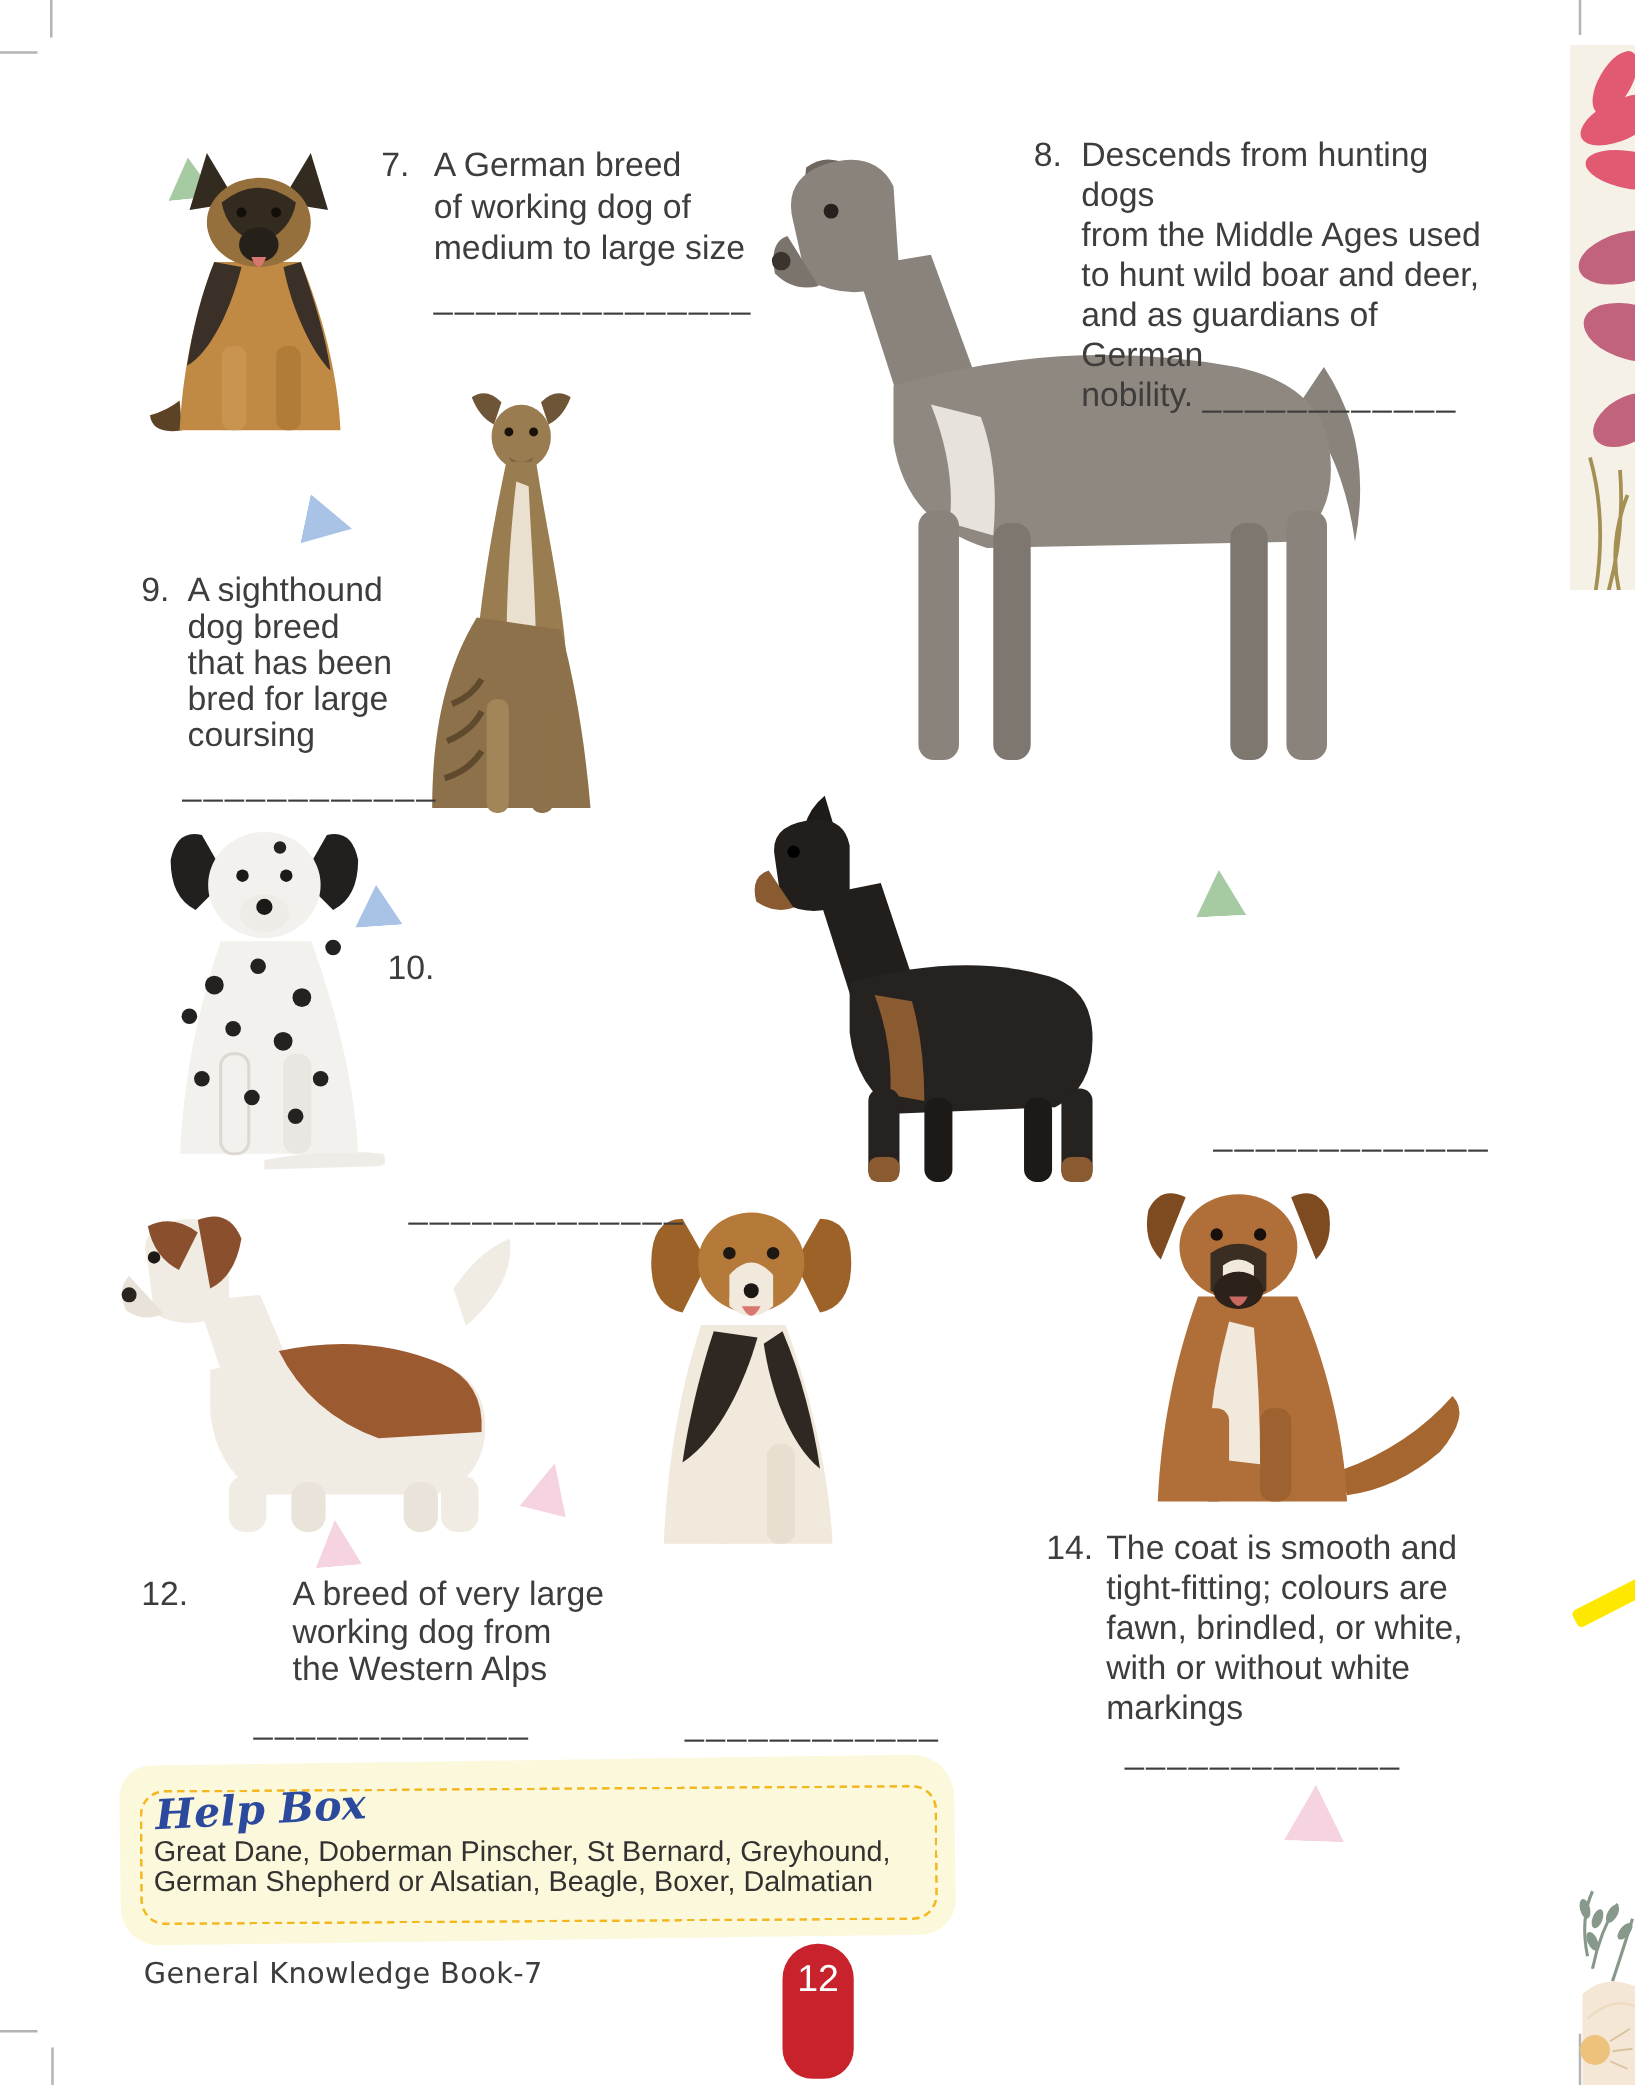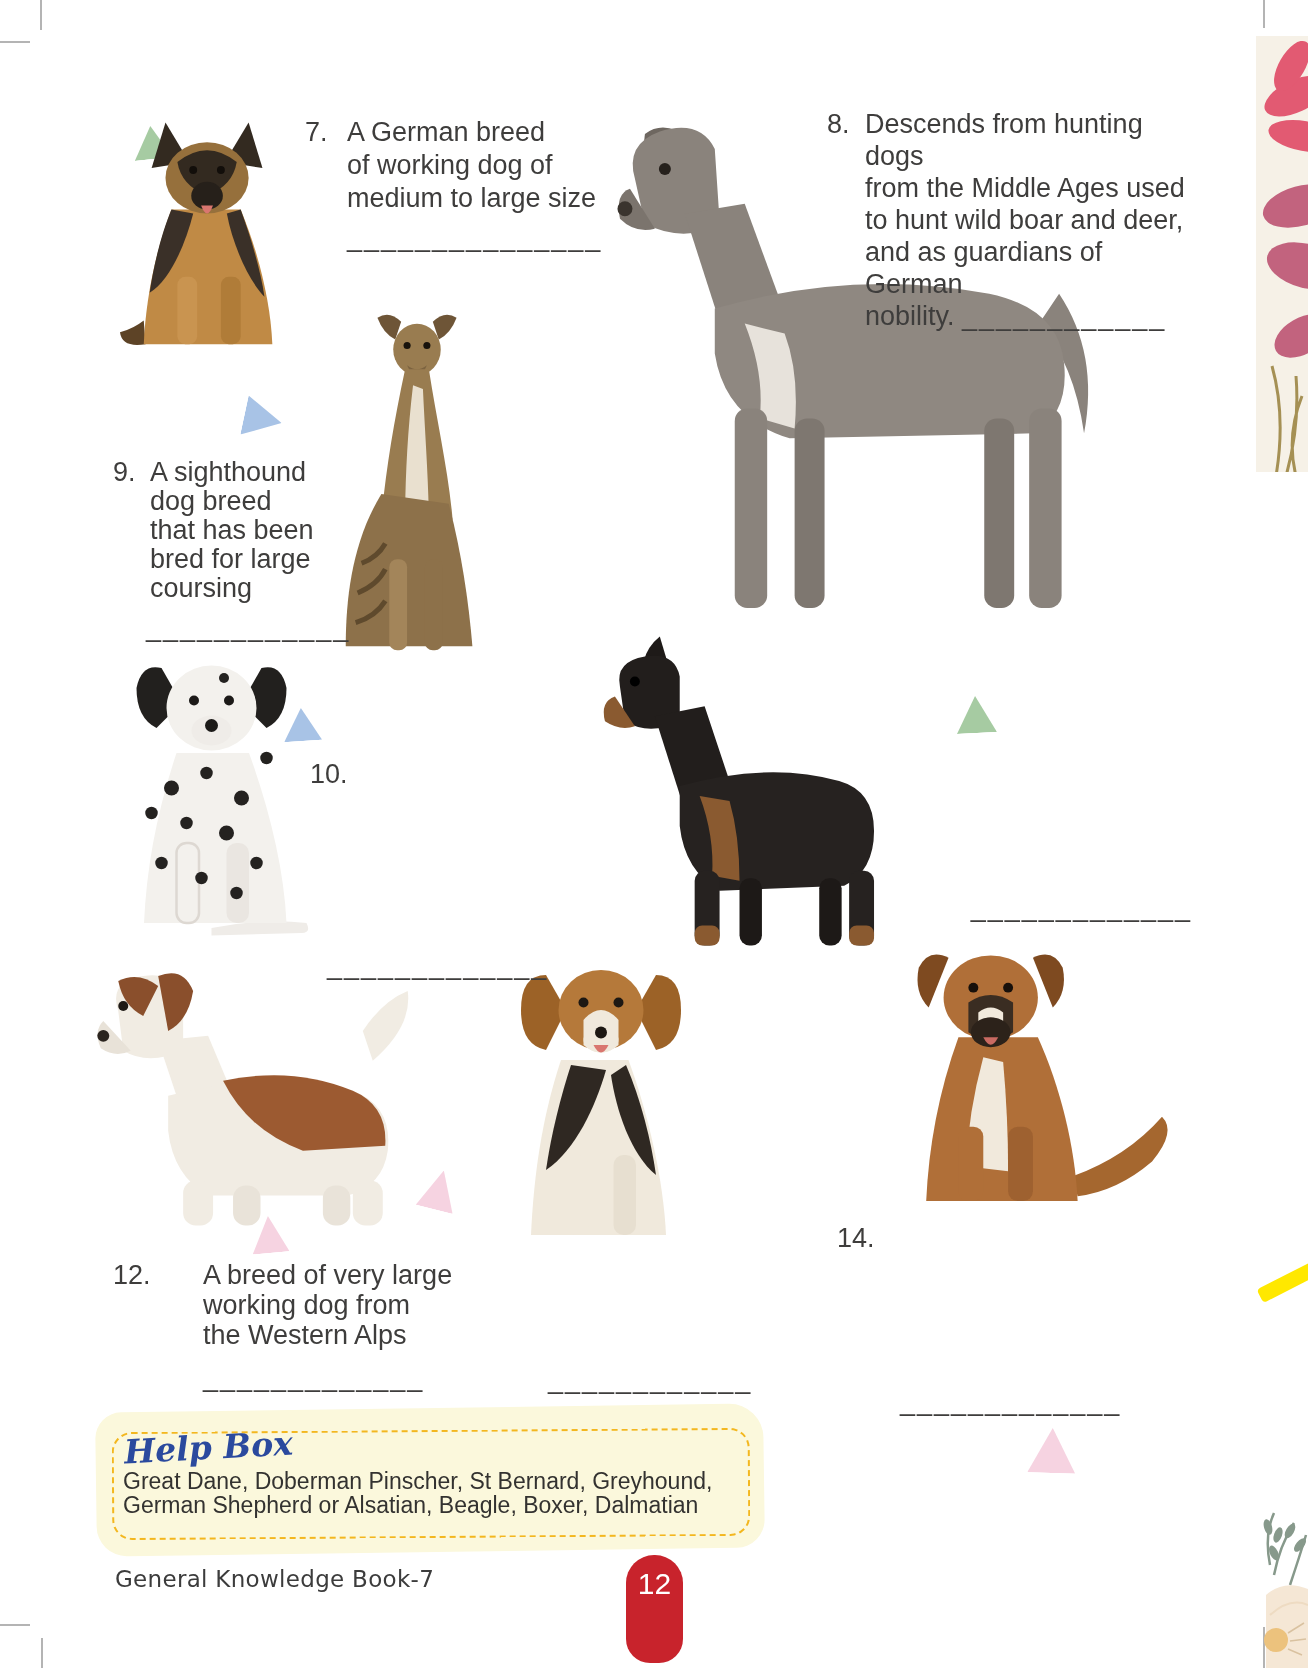--- a/index.html
+++ b/index.html
@@ -18,21 +18,21 @@
 
   #q7{left:305px;top:116px;} #q7 .qnum{width:42px;}
   #q7-blank{left:347px;top:222px;}
   #q8{left:827px;top:108px;width:375px;line-height:32px;} #q8 .qnum{width:38px;}
   #q9{left:113px;top:458px;line-height:29px;} #q9 .qnum{width:37px;}
   #q9-blank{left:146px;top:612px;}
   #q10{left:310px;top:758px;line-height:32px;} #q10 .qnum{width:92px;} #q10 .qtext{width:218px;text-align:justify;}
   #q10-blank{left:327px;top:950px;}
   #q11{left:890px;top:764px;width:302px;line-height:31px;} #q11 .qnum{position:absolute;left:0;top:0;} #q11 .qtext{width:100%;text-align:right;}
   #q11-blank{left:890px;top:892px;width:302px;text-align:right;}
-  #q12{left:113px;top:1260px;line-height:30px;} #q12 .qnum{width:90px;}
+  #q12{left:113px;top:1260px;line-height:30px;gap:31px;} #q12 .qnum{width:90px;}
   #q12-blank{left:203px;top:1362px;}
   #q13{left:501px;top:1262px;line-height:30px;} #q13 .qnum{width:47px;}
   #q13-blank{left:548px;top:1364px;}
   #q14{left:837px;top:1222px;line-height:32px;} #q14 .qnum{width:48px;}
   #q14-blank{left:900px;top:1386px;}
 
   
   .tri{position:absolute;clip-path:polygon(50% 0,0 100%,100% 100%);}
   .tri-green{background:#A6CBA2;} .tri-blue{background:#A8C3E6;} .tri-pink{background:#F6D3E1;}
   #t1{left:133px;top:126px;width:38px;height:33px;transform:rotate(-6deg);}
@@ -296,20 +296,25 @@
     <div class="qtext">A breed of very large
 working dog from
 the Western Alps</div>
   </div>
   <div class="blank" id="q12-blank">_____________</div>
 
   <div class="blank" id="q13-blank">____________</div>
 
   <div class="q" id="q14">
     <span class="qnum">14.</span>
+    <div class="qtext">The coat is smooth and
+tight-fitting; colours are
+fawn, brindled, or white,
+with or without white
+markings</div>
   </div>
   <div class="blank" id="q14-blank">_____________</div>
 
   <div class="helpbox-blob"></div>
   <div class="helpbox-border"></div>
   <div class="helpbox-title">Help Box</div>
   <div class="helpbox-line" id="hb-l1">Great Dane, Doberman Pinscher, St Bernard, Greyhound,</div>
   <div class="helpbox-line" id="hb-l2">German Shepherd or Alsatian, Beagle, Boxer, Dalmatian</div>
 
   <div class="footer-title">General Knowledge Book-7</div>

